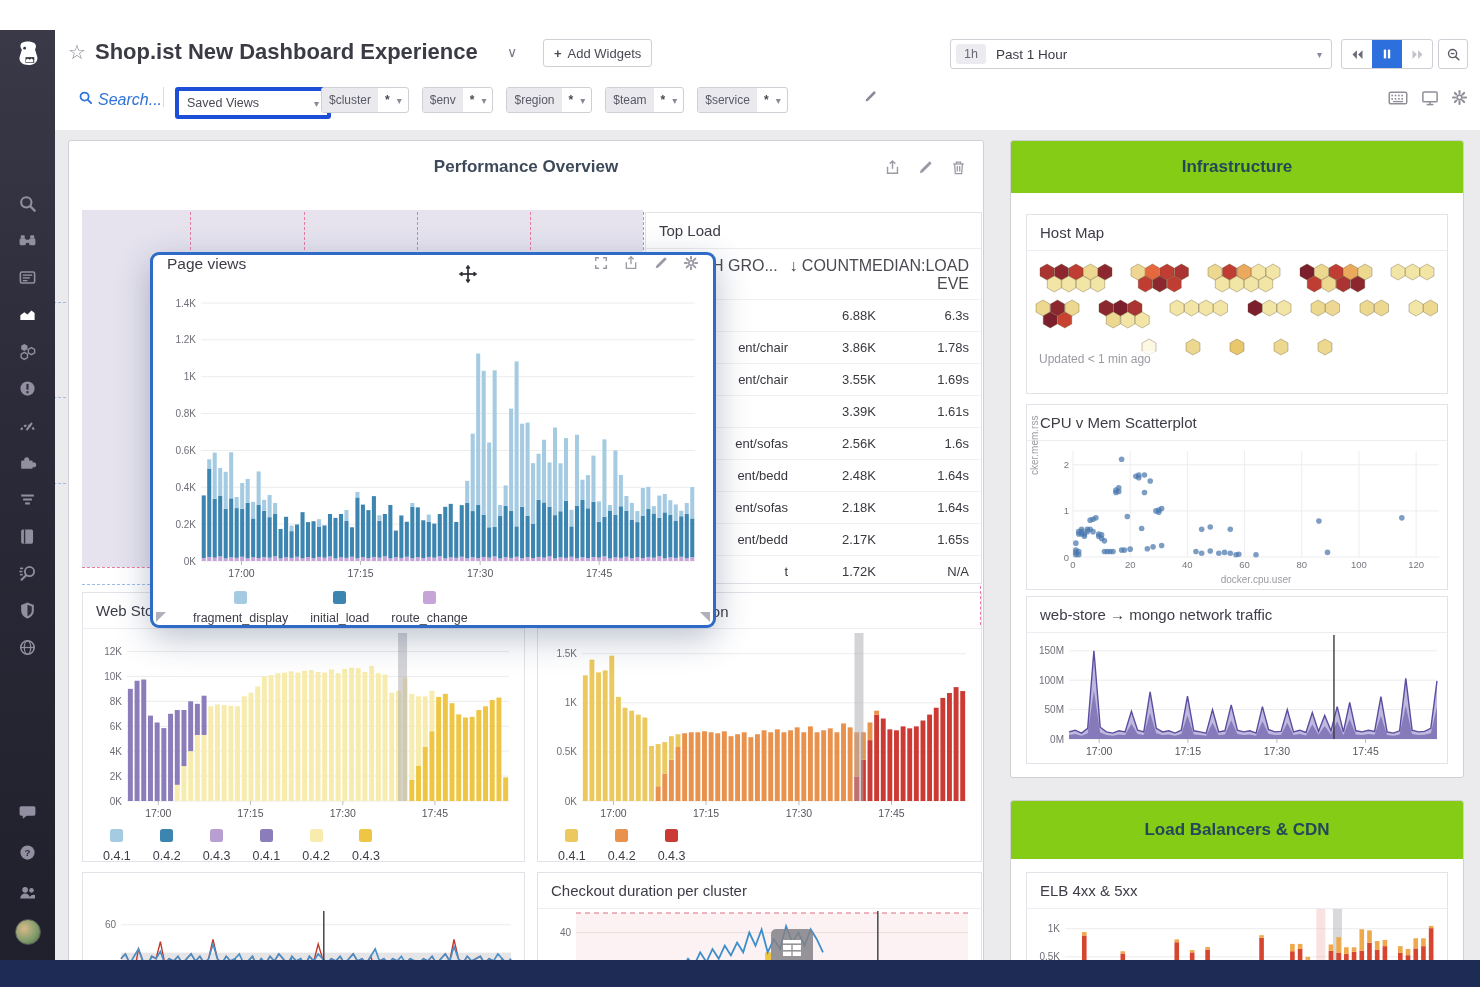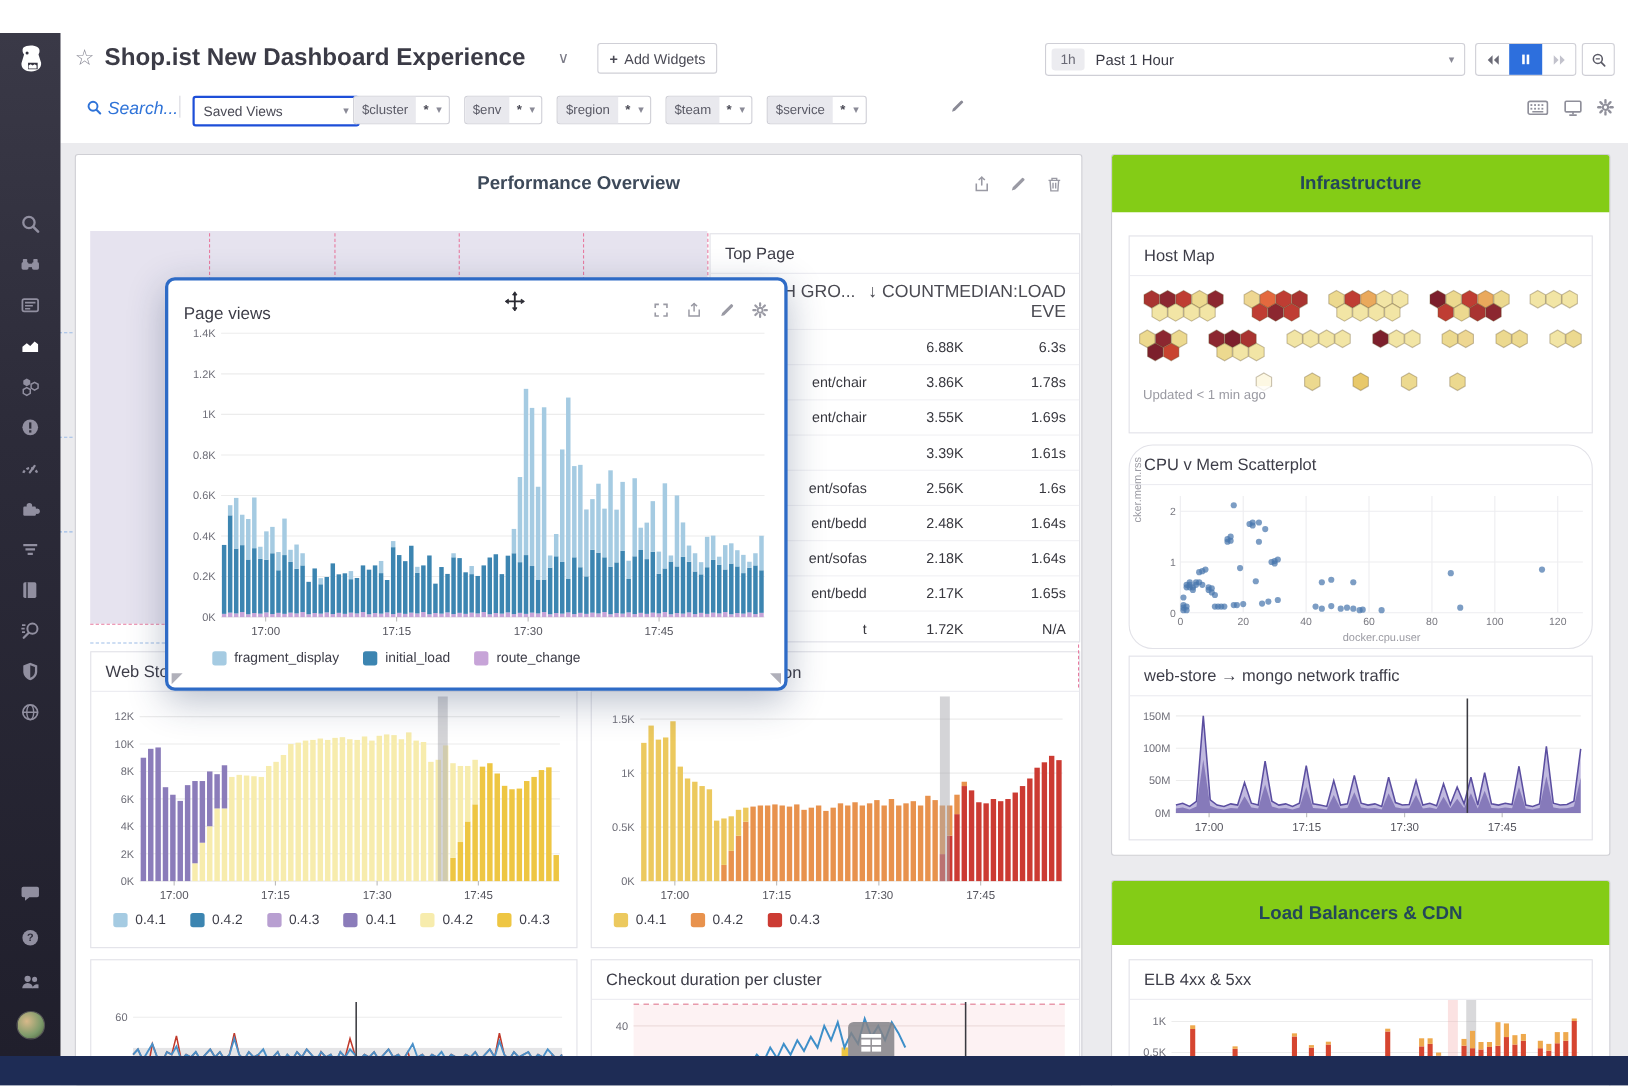--- a/index.html
+++ b/index.html
@@ -12,46 +12,46 @@
   .side-ic{width:55px;height:37px;display:flex;align-items:center;justify-content:center;color:#918fa0;}
   .side-ic.active{color:#ffffff;}
   .side-ic svg{width:19px;height:19px;}
   .logo{position:absolute;left:0;top:0;width:55px;height:48px;display:flex;align-items:center;justify-content:center;}
   .title-row{position:absolute;left:55px;top:30px;right:0;height:50px;background:#fff;}
   .page-title{font-size:22px;font-weight:700;color:#3b3b46;}
   .btn{display:inline-flex;align-items:center;gap:6px;border:1px solid #cfcfd6;border-radius:3px;
     background:#fff;color:#4a4a55;font-size:13px;padding:5px 10px;cursor:pointer;}
   .toolbar{position:absolute;left:55px;top:82px;right:0;height:36px;background:#fff;}
   .searchlbl{color:#2f73d8;font-size:16px;font-style:italic;}
-  .select{display:inline-flex;align-items:center;justify-content:space-between;border:2px solid #1d4ed8;
+  .select{display:inline-flex;align-items:center;justify-content:space-between;border:4px solid #1d4ed8;
     border-radius:3px;background:#fff;font-size:12.5px;color:#4a4a55;height:24px;padding:0 8px;}
   .pill{display:inline-flex;align-items:center;border:1px solid #cfcfd6;border-radius:3px;background:#fff;
     height:24px;font-size:12px;color:#4a4a55;overflow:hidden;}
   .pill .pname{background:#e9e9ee;color:#5a5a66;padding:3px 7px;height:100%;display:flex;align-items:center;}
   .pill .pval{padding:0 7px;font-weight:700;}
   .pill .caret{padding-right:6px;color:#8a8a96;font-size:10px;}
   .caret{color:#8a8a96;font-size:10px;}
   .canvas{position:absolute;left:55px;top:130px;right:0;height:857px;background:#ebebee;}
   .groupcard{position:absolute;background:#fff;border:1px solid #cfcfd4;border-radius:3px;}
   .grouphead{height:52px;display:flex;align-items:center;justify-content:center;
     font-size:17px;font-weight:700;color:#3e4a5a;}
   .greenhead{background:#84cc16;color:#24475a;border-radius:2px 2px 0 0;}
   .gicons{position:absolute;display:flex;gap:16px;color:#9a9aa4;}
   .gicons svg{width:17px;height:17px;}
   .widget{position:absolute;background:#fff;border:1px solid #e2e2e8;}
   .wtitle{height:35px;line-height:35px;padding:0 13px;font-size:15px;color:#3d3d48;
     border-bottom:1px solid #ececf1;white-space:nowrap;overflow:hidden;}
   .chart{position:absolute;}
   .legend{position:absolute;display:flex;gap:22px;align-items:center;font-size:12.5px;color:#3d3d48;}
-  .lgitem{display:flex;align-items:center;gap:7px;}
+  .lgitem{display:flex;align-items:center;gap:7px;flex-direction:column;}
   .sq{width:13px;height:13px;border-radius:2.5px;display:inline-block;}
   
   .overlay{position:absolute;left:150px;top:252px;width:560px;height:370px;background:#fff;
     border:3px solid #2e6bc6;border-radius:9px;box-shadow:0 10px 34px rgba(30,50,90,.30);z-index:30;}
-  .ov-head{height:40px;display:flex;align-items:flex-end;padding:0 14px;}
+  .ov-head{height:40px;display:flex;align-items:flex-start;padding:0 14px;}
   .ov-title{font-size:15.5px;color:#3d3d48;}
   .ov-icons{display:flex;gap:14px;color:#9a9aa4;margin-left:auto;}
   .ov-icons svg{width:16px;height:16px;}
   .dropzone{position:absolute;left:82px;top:210px;width:561px;height:357px;background:#e6e3ef;z-index:5;}
   .vguide{position:absolute;border-left:1.5px dashed #e87ba0;width:0;z-index:6;}
   .hguide-p{position:absolute;border-top:1.5px dashed #e87ba0;height:0;z-index:6;}
   .hguide-b{position:absolute;border-top:1.5px dashed #9dbde8;height:0;z-index:6;}
   
   .t-head{display:flex;font-size:16px;font-weight:400;color:#4a4a52;padding:8px 12px 6px 12px;}
   .t-row{display:flex;font-size:13px;color:#38383f;padding:8px 12px;border-top:1px solid #f1f1f4;}
@@ -219,21 +219,21 @@
   <div class="vguide" style="left:643px;top:212px;height:370px;"></div>
   <div class="vguide" style="left:980px;top:555px;height:70px;"></div>
   <div class="hguide-p" style="left:82px;top:567px;width:561px;"></div>
   <div class="hguide-b" style="left:10px;top:302px;width:56px;"></div>
   <div class="hguide-b" style="left:10px;top:397px;width:56px;"></div>
   <div class="hguide-b" style="left:10px;top:483px;width:56px;"></div>
   <div class="hguide-b" style="left:82px;top:584px;width:128px;"></div>
   <div class="hguide-b" style="left:540px;top:585px;width:120px;"></div>
 
   <div class="widget" style="left:645px;top:212px;width:335px;height:370px;z-index:8;">
-    <div class="wtitle">Top Page</div>
+    <div class="wtitle">Top Load</div>
     <div class="t-head">
       <span class="c-path">H GRO...</span>
       <span class="c-count"><span>↓</span> <span>COUNT</span></span>
       <span class="c-med">MEDIAN:LOAD EVE</span>
     </div>
     <div id="turl-rows">
         <div class="t-row">
           <span class="c-path"></span>
           <span class="c-count">6.88K</span>
           <span class="c-med">6.3s</span>
@@ -653,21 +653,21 @@
             <polygon points="10,2 17,6 17,14 10,18 3,14 3,6" fill="#ecd98f" stroke="rgba(100,80,40,0.35)" stroke-width="1"></polygon>
           </svg>
           <svg width="20" height="20">
             <polygon points="10,2 17,6 17,14 10,18 3,14 3,6" fill="#ecd98f" stroke="rgba(100,80,40,0.35)" stroke-width="1"></polygon>
           </svg>
         </div>
       </div>
     <span class="updated">Updated &lt; 1 min ago</span>
   </div>
 
-  <div class="widget" style="left:1026px;top:404px;width:420px;height:184px;border-radius:22px;">
+  <div class="widget" style="left:1026px;top:404px;width:420px;height:184px;">
     <div class="wtitle">CPU v Mem Scatterplot</div>
     <div class="chart" id="c-scatter" style="left:20px;top:38px;width:396px;height:142px;"><svg width="396" height="142">
           <line x1="26" y1="8" x2="26" y2="114" stroke="#ededf0"></line>
           <text x="26" y="125" text-anchor="middle" font-size="9.5" fill="#77777f" font-family="Liberation Sans, sans-serif">0</text>
           <line x1="83.1875" y1="8" x2="83.1875" y2="114" stroke="#ededf0"></line>
           <text x="83.1875" y="125" text-anchor="middle" font-size="9.5" fill="#77777f" font-family="Liberation Sans, sans-serif">20</text>
           <line x1="140.375" y1="8" x2="140.375" y2="114" stroke="#ededf0"></line>
           <text x="140.375" y="125" text-anchor="middle" font-size="9.5" fill="#77777f" font-family="Liberation Sans, sans-serif">40</text>
           <line x1="197.5625" y1="8" x2="197.5625" y2="114" stroke="#ededf0"></line>
           <text x="197.5625" y="125" text-anchor="middle" font-size="9.5" fill="#77777f" font-family="Liberation Sans, sans-serif">60</text>

